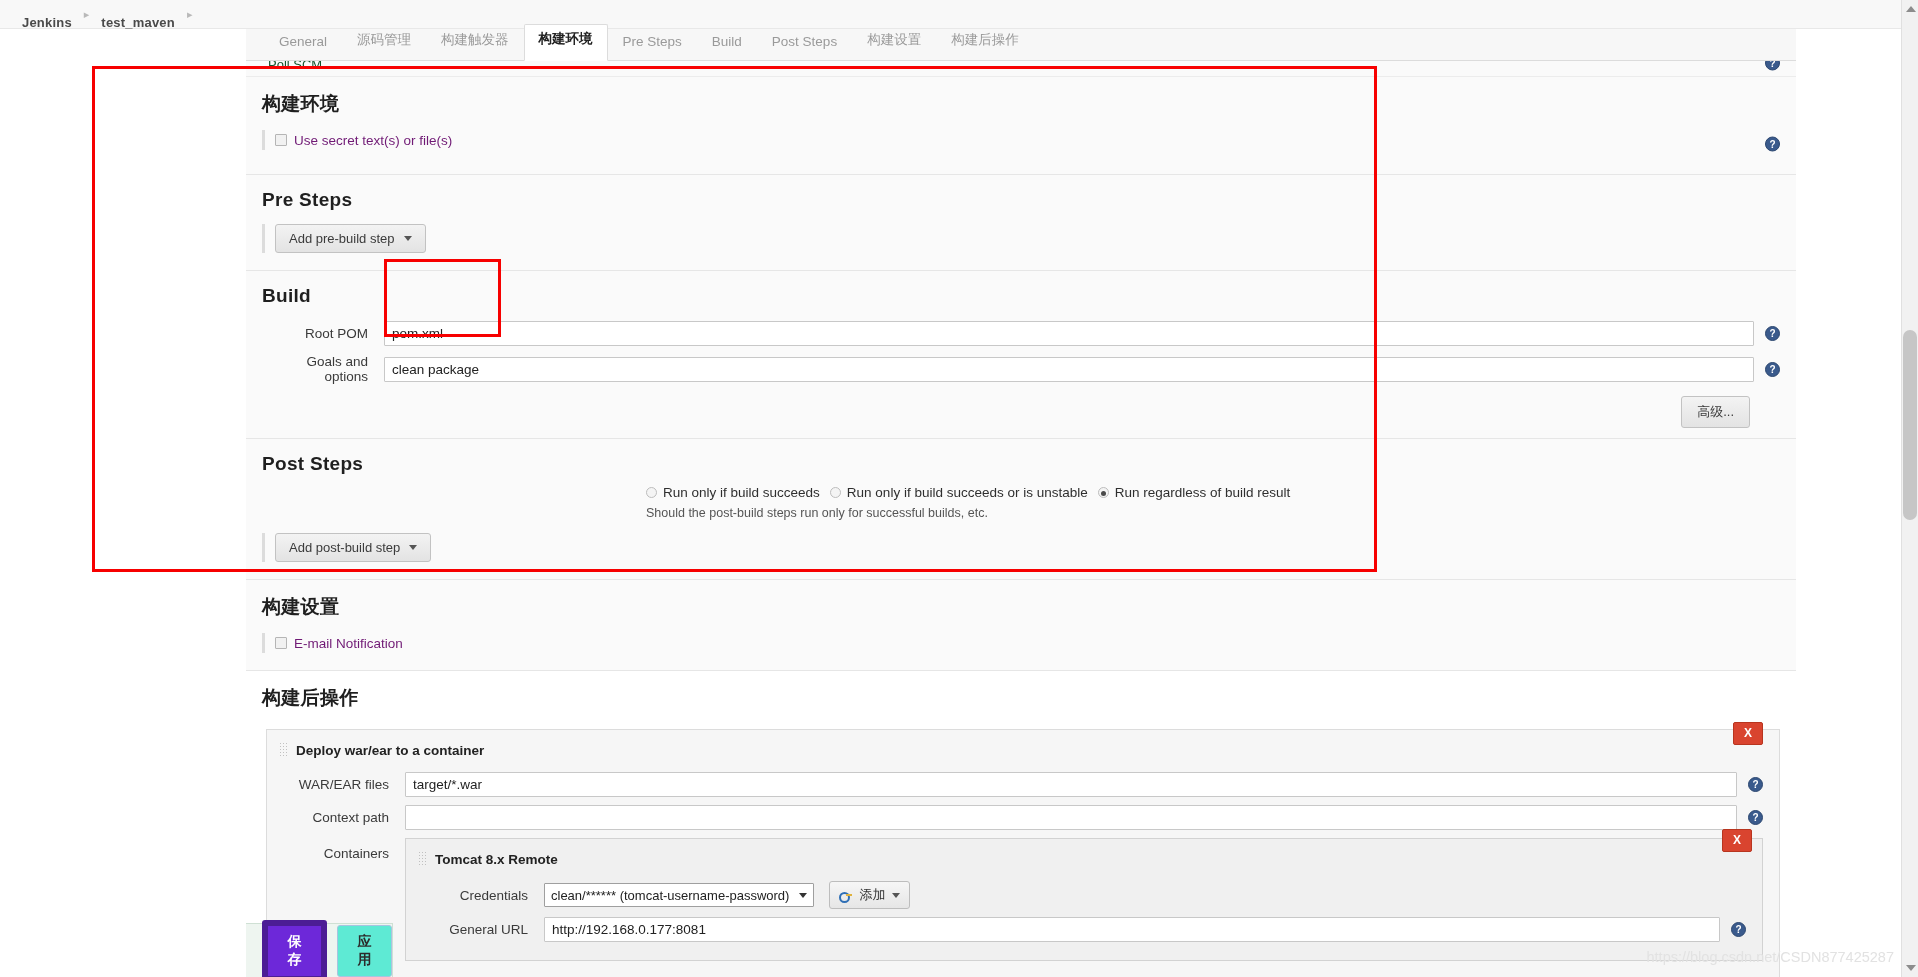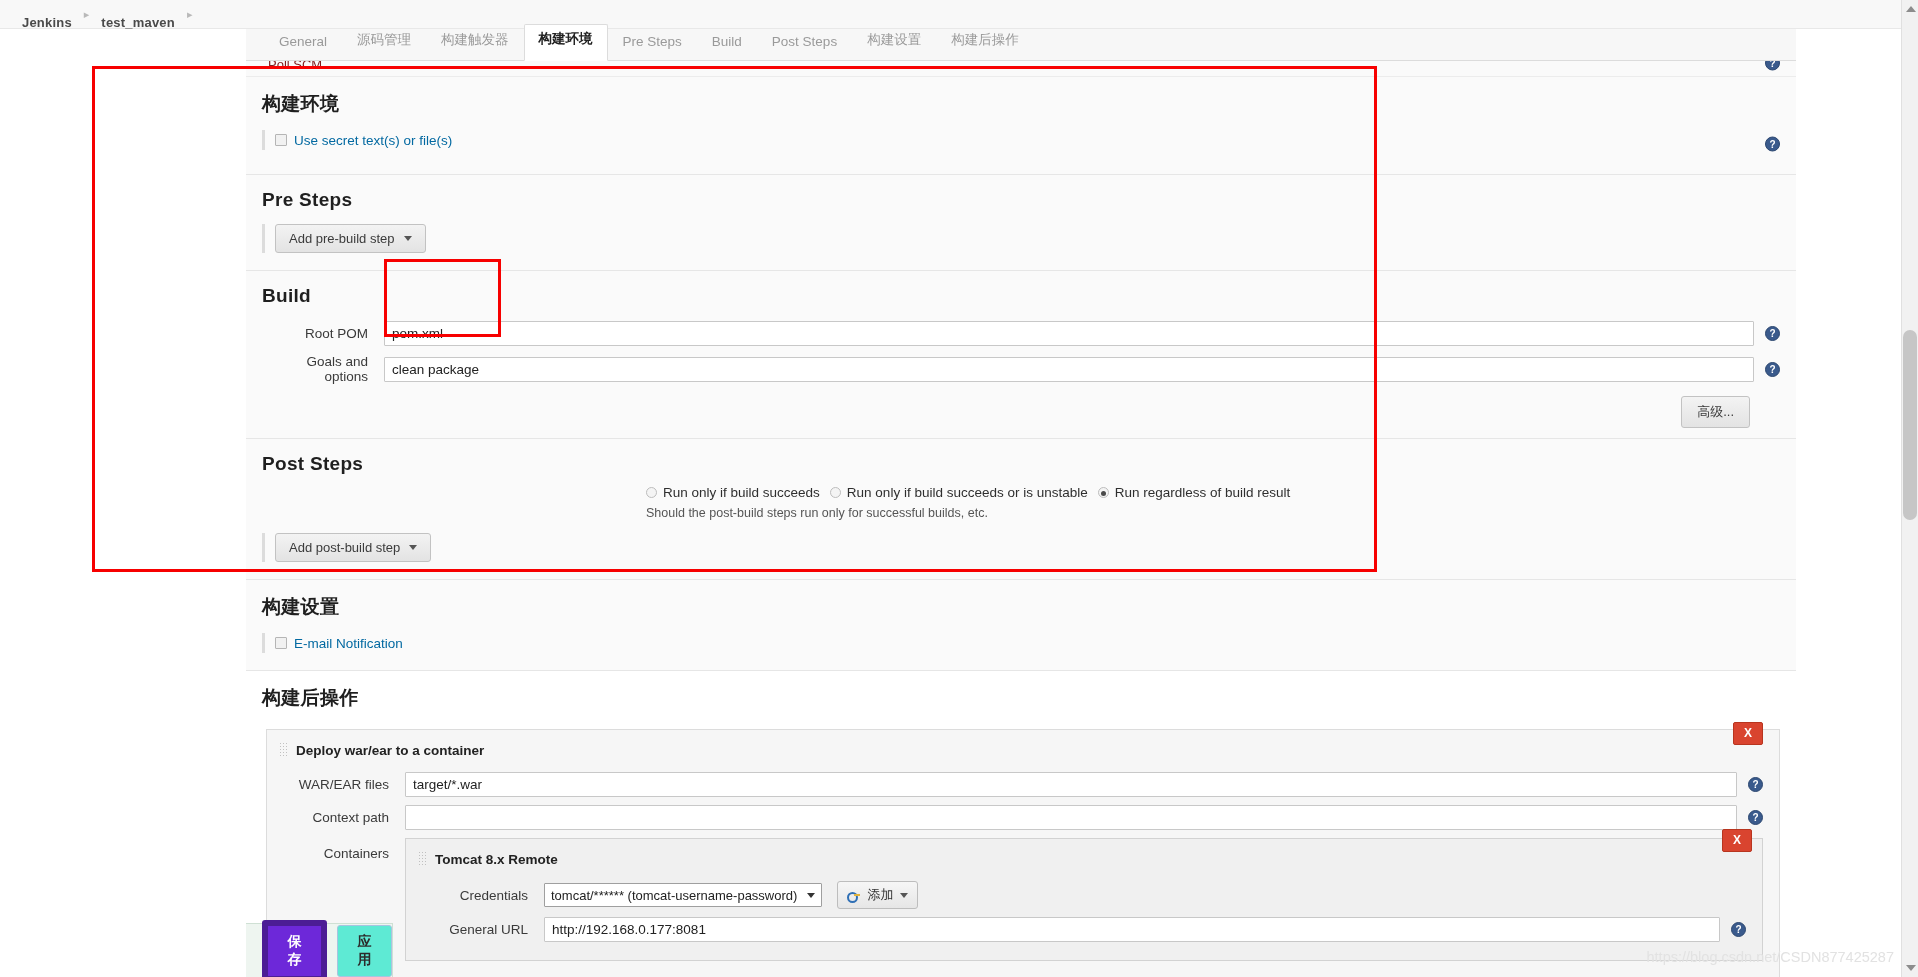--- a/index.html
+++ b/index.html
@@ -80,21 +80,21 @@
   }
   .partial-row{
     height:16px; background:#fafafa;
     border-bottom:1px solid #ececec;
     position:relative;
     padding-left:18px;
     overflow:hidden;
   }
   .partial-row .faded{
     position:absolute; top:-4px; left:22px;
-    color:#7f1d1d; font-size:13px;
+    color:#14532d; font-size:13px;
   }
 
   .section{
     border-bottom:1px solid #e6e6e6;
     background:#fafafa;
     padding:0 0 0 0;
   }
   .section-title{
     font-size:19px; font-weight:bold; color:#1f1f1f;
     padding:14px 0 10px 16px;
@@ -111,21 +111,21 @@
     width:3px; align-self:stretch; background:#dcdcdc;
     margin-right:10px; min-height:20px;
   }
   .checkbox{
     width:12px; height:12px;
     border:1px solid #b5b5b5; background:#f1f1f1;
     border-radius:1px; display:inline-block;
     margin-right:7px;
     flex:0 0 auto;
   }
-  .cb-label{ font-size:13.5px; color:#0369a1; }
+  .cb-label{ font-size:13.5px; color:#701a75; }
 
   .help-icon{
     position:absolute; right:16px; top:50%;
     transform:translateY(-50%);
     width:15px; height:15px; border-radius:50%;
     background:#3a5a8c;
     color:#fff; font-size:10px; font-weight:bold;
     display:flex; align-items:center; justify-content:center;
     border:1px solid #2c4770;
     cursor:pointer;
@@ -471,21 +471,21 @@
             <div class="sub-panel" style="flex:1 1 auto;">
               <div class="x-button" style="right:10px;top:-10px;">X</div>
               <div class="pb-header" style="padding-left:12px;padding-bottom:10px;">
                 <span class="drag-dots"></span>
                 <span>Tomcat 8.x Remote</span>
               </div>
 
               <div class="field-row">
                 <span class="field-label">Credentials</span>
                 <span class="select-box">
-                  <span>tomcat/****** (tomcat-username-password)</span>
+                  <span>clean/****** (tomcat-username-password)</span>
                   <span class="select-caret"></span>
                 </span>
                 <span class="add-btn">
                   <span class="key-icon"></span>
                   <span>添加</span>
                   <span class="caret"></span>
                 </span>
               </div>
 
               <div class="field-row">

